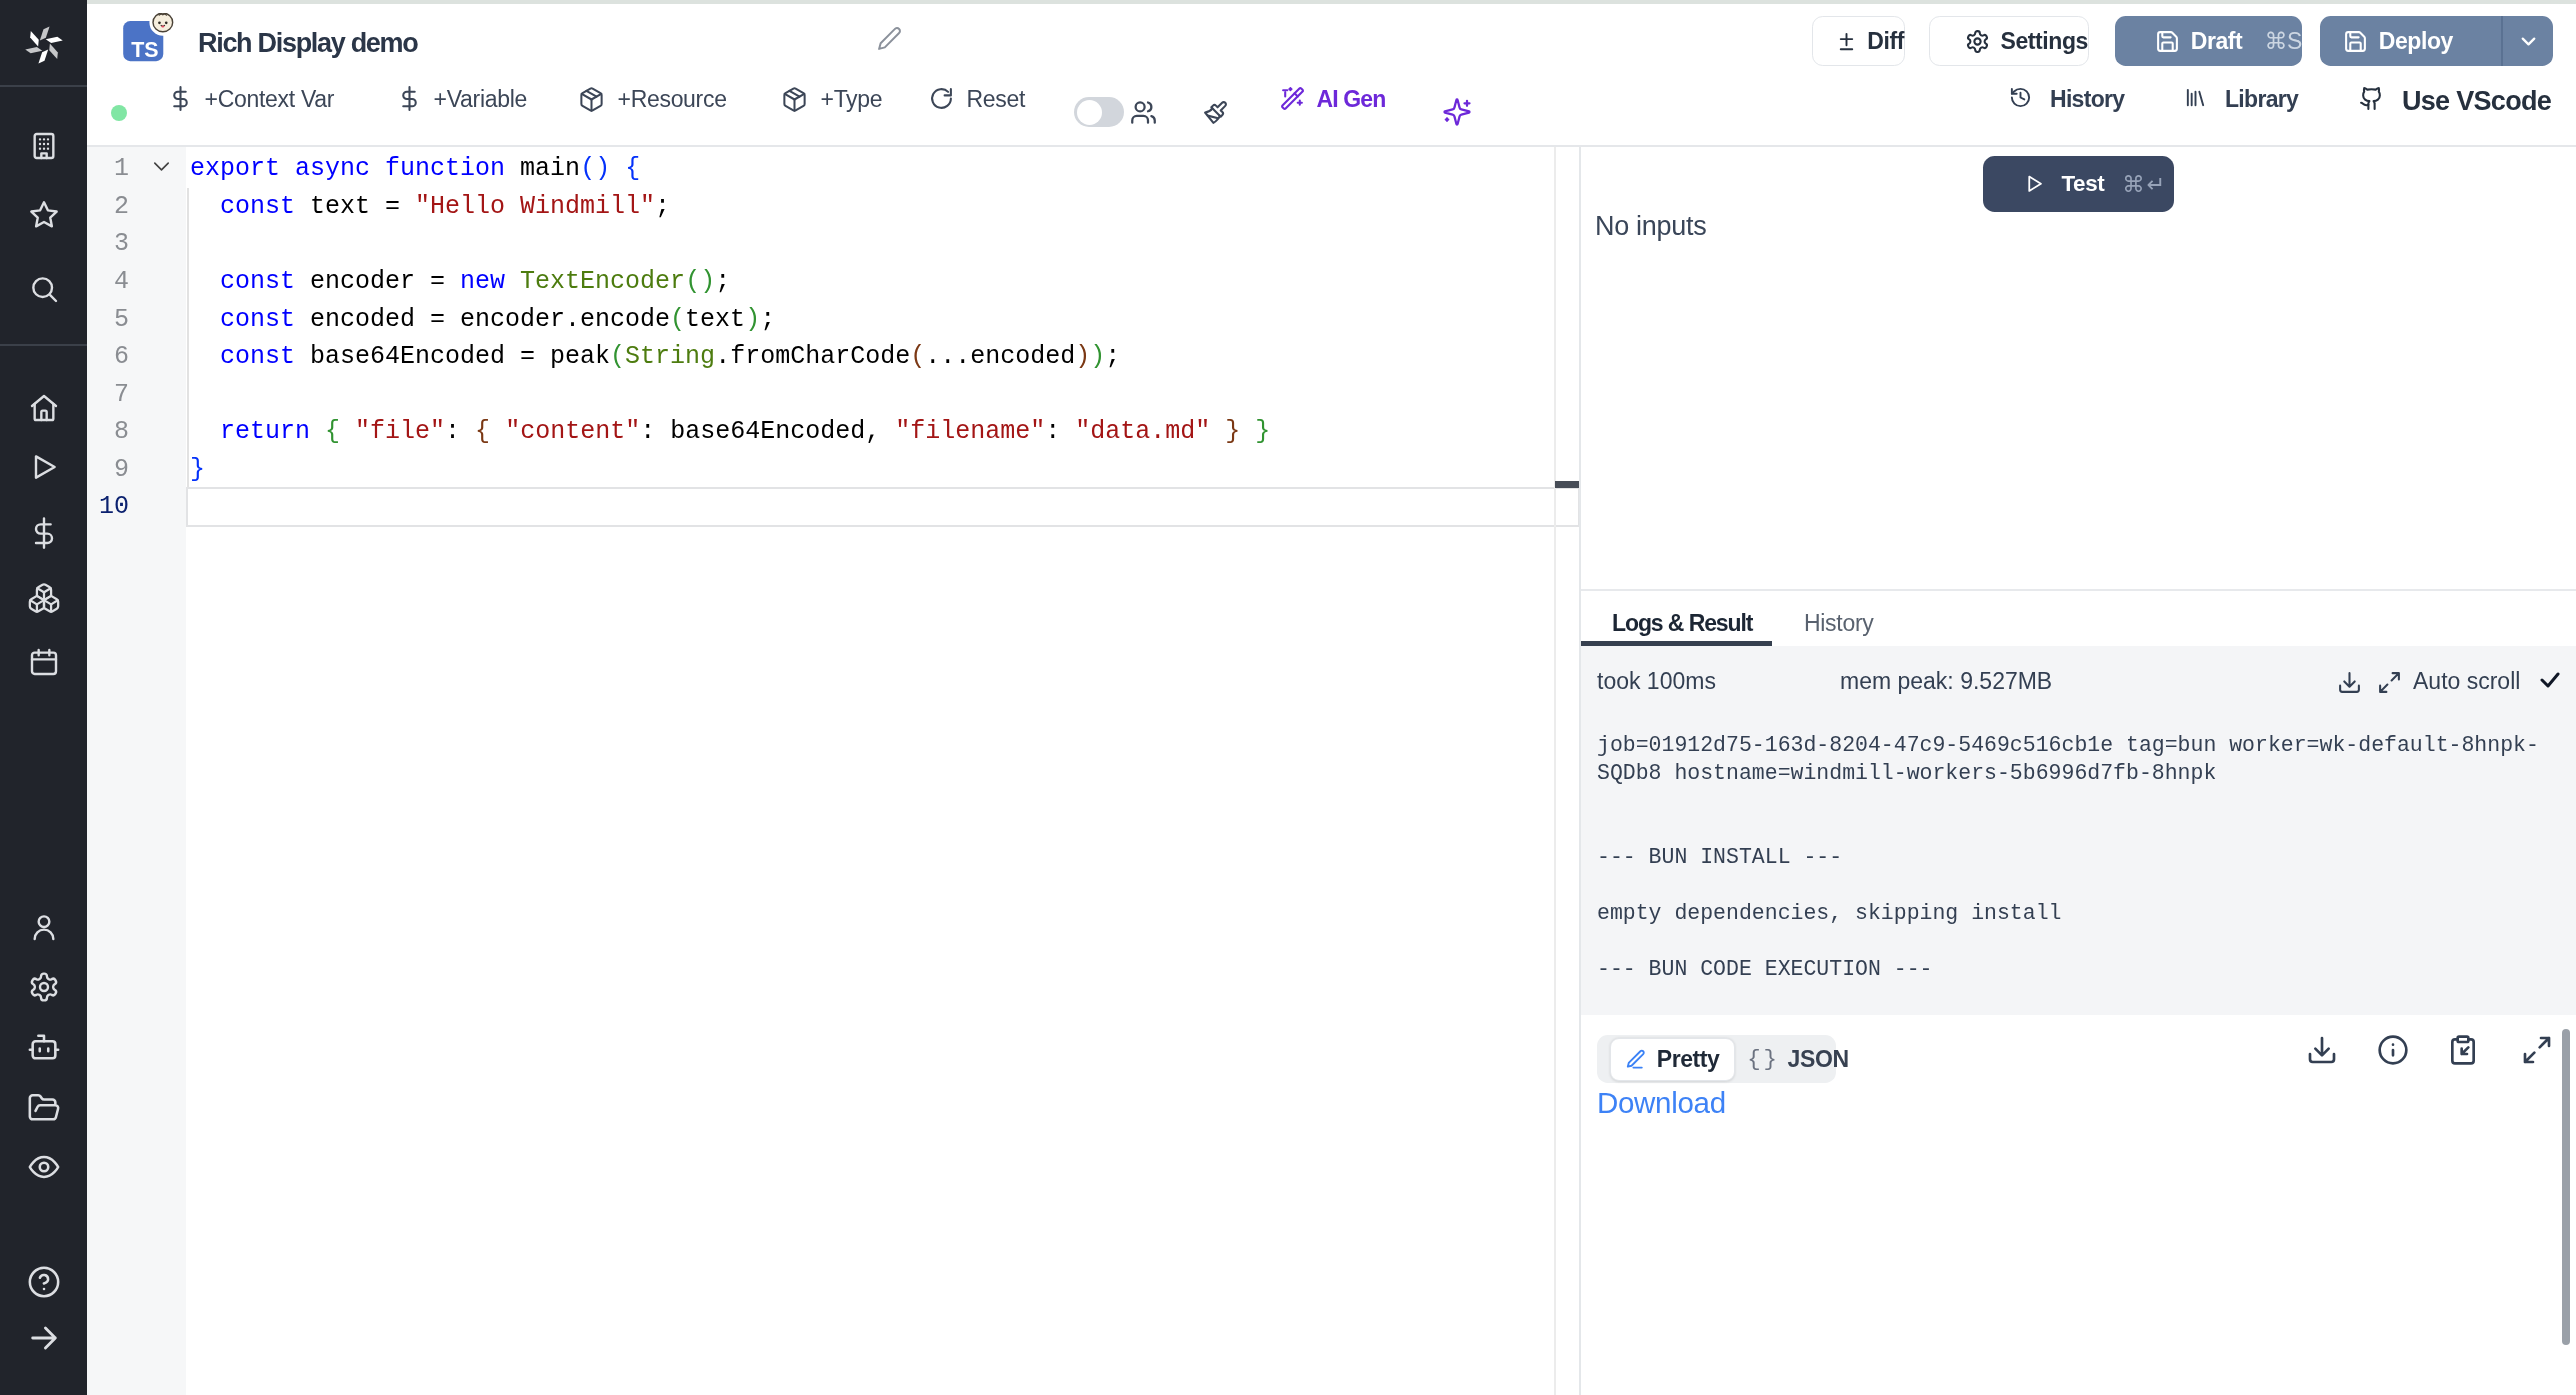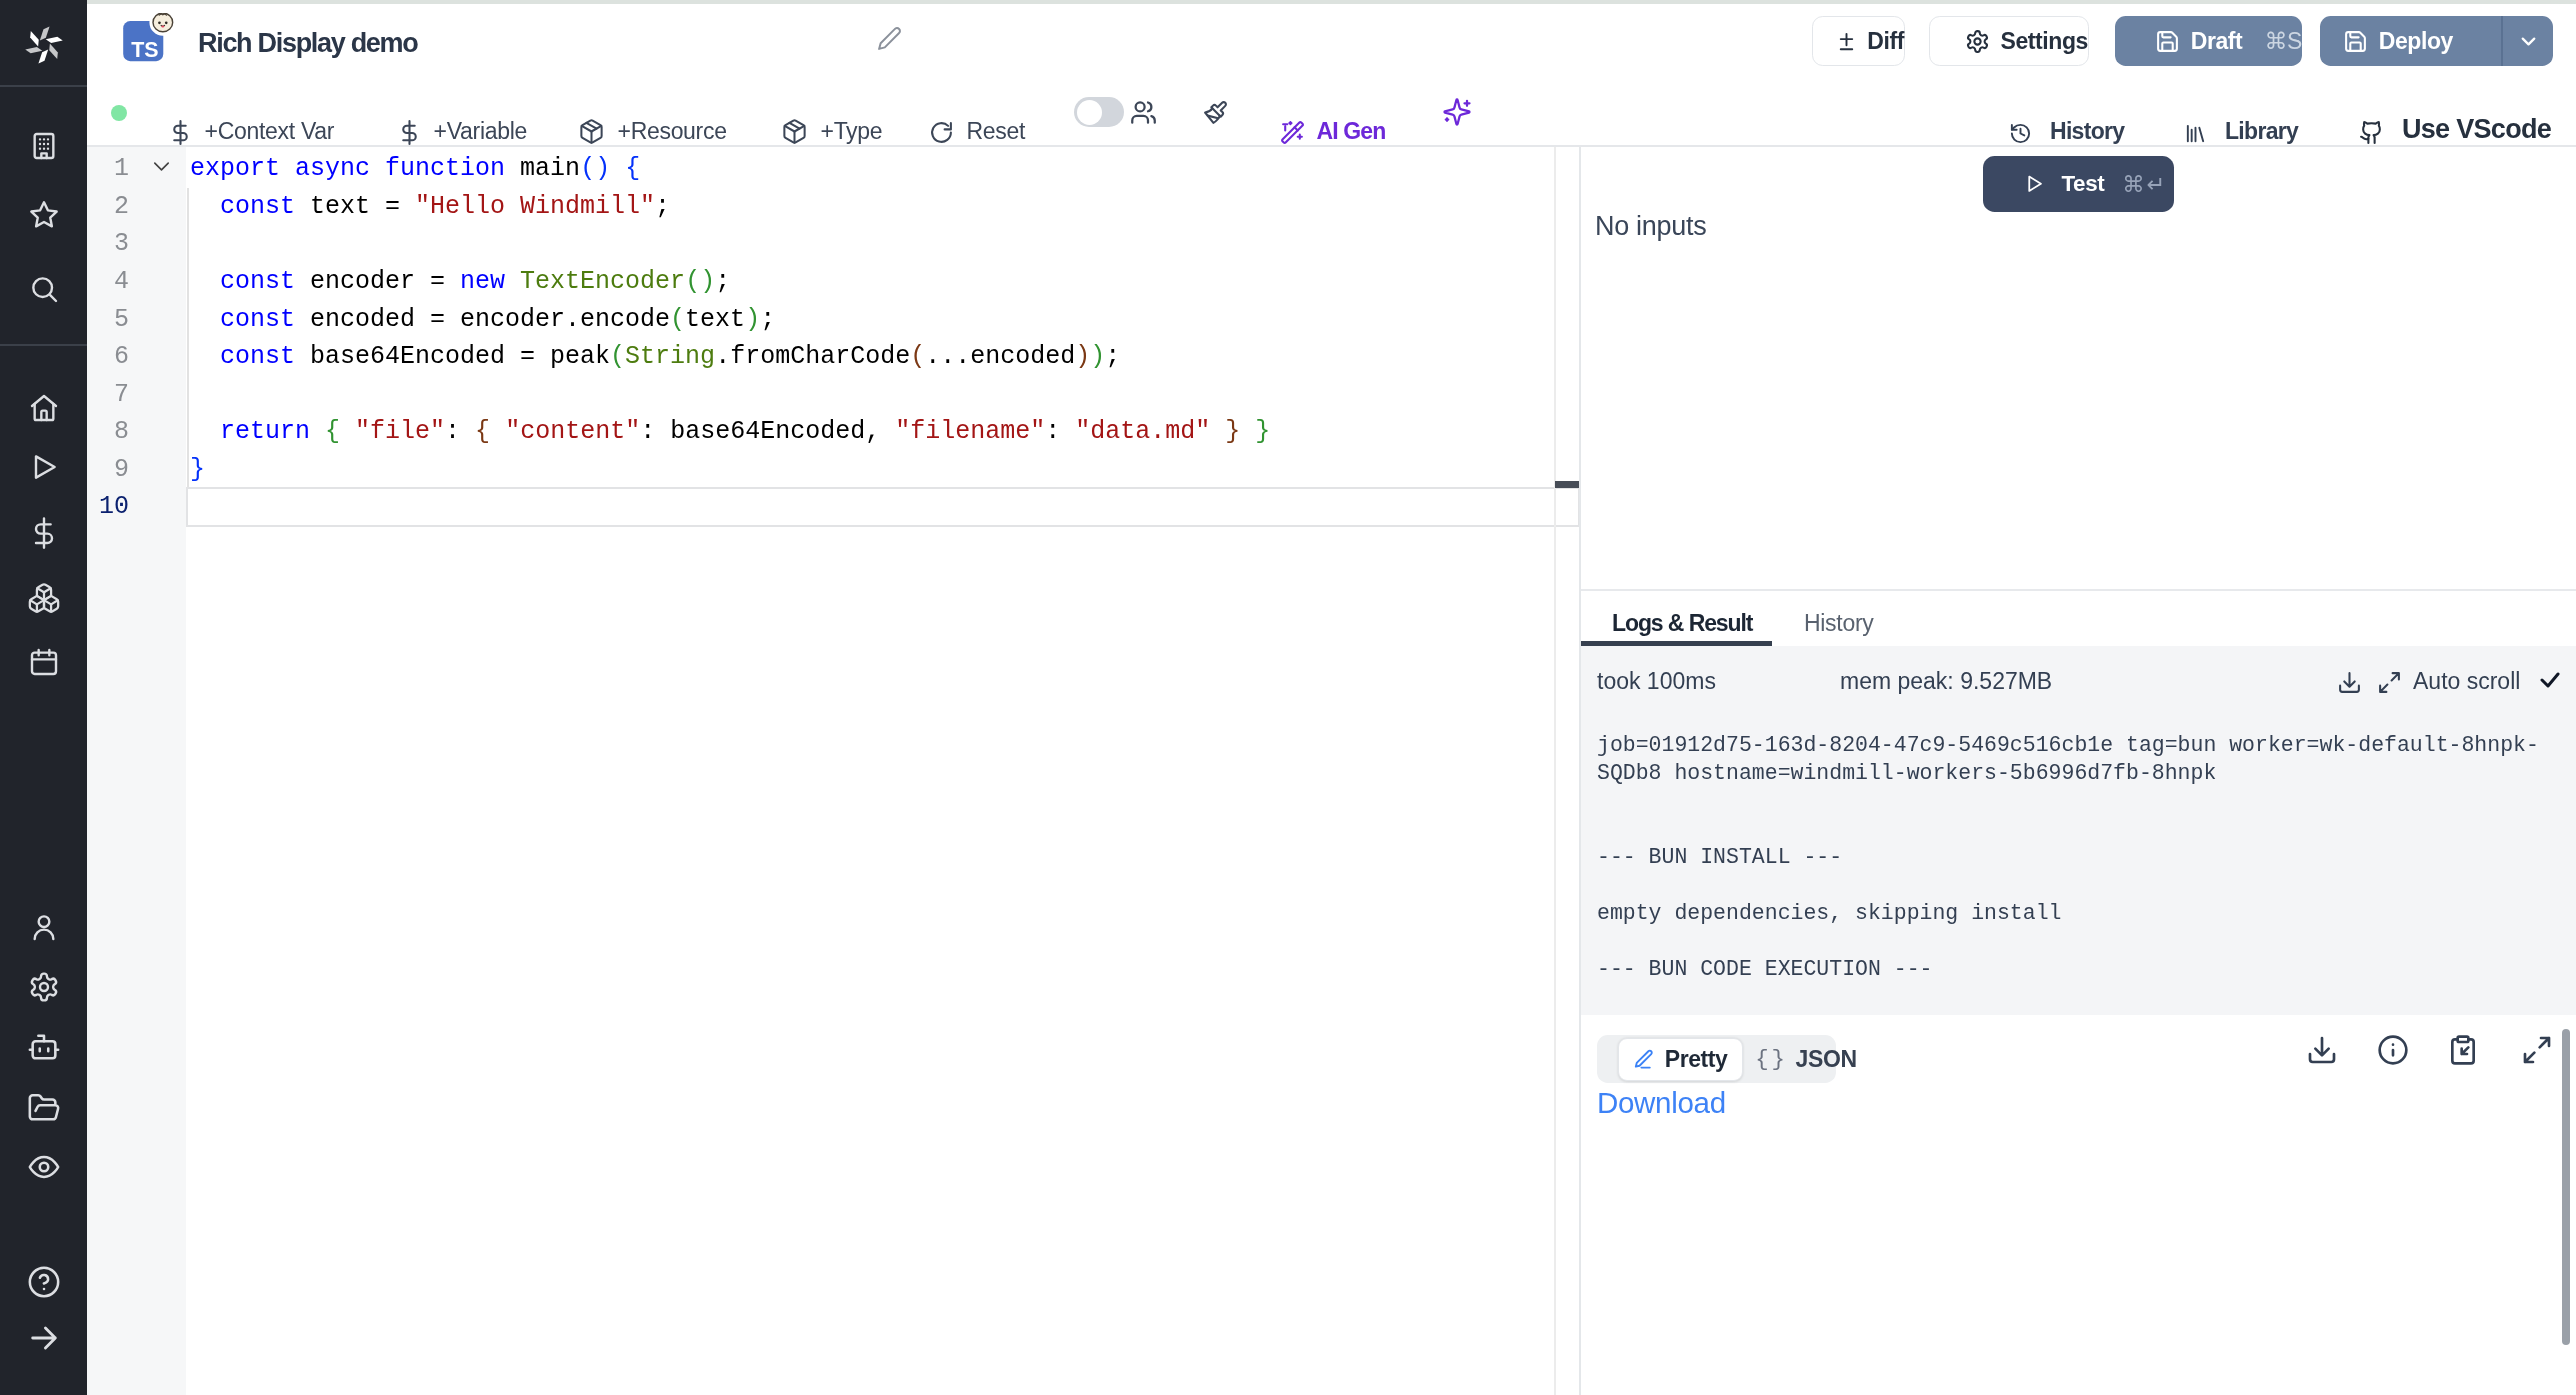--- a/index.html
+++ b/index.html
@@ -5,21 +5,21 @@
 *{margin:0;padding:0;box-sizing:border-box}
 html,body{width:2576px;height:1395px;background:#fff;font-family:"Liberation Sans",sans-serif;overflow:hidden}
 .abs{position:absolute}
 #root{position:relative;width:2576px;height:1395px;background:#fff}
 .mono{font-family:"Liberation Mono",monospace}
 
 .btn{position:absolute;display:flex;align-items:center;justify-content:flex-end;border-radius:10.7px;font-weight:700;font-size:23px;letter-spacing:-0.4px}
 .btn.light{background:#fff;border:1.8px solid #e3e6ea;color:#26303e}
 .btn.slate{background:#6b82a2;color:#fff}
 
-.titem{position:absolute;display:flex;align-items:flex-end;color:#3c4657;font-weight:400;font-size:23px;top:86px;height:59px;letter-spacing:-0.3px}
+.titem{position:absolute;display:flex;align-items:flex-start;color:#3c4657;font-weight:400;font-size:23px;top:86px;height:59px;letter-spacing:-0.3px}
 
 .cl{position:absolute;left:190px;font-size:25px;line-height:38px;white-space:pre;font-family:"Liberation Mono",monospace;color:#000}
 .ln{position:absolute;width:43px;text-align:right;left:86px;font-size:25px;line-height:38px;color:#8a8d92;font-family:"Liberation Mono",monospace}
 .kw{color:#0000ff}.str{color:#a31515}.cls{color:#4d7c0f}.b1{color:#0431fa}.b2{color:#319331}.b3{color:#7b3814}
 .sic{position:absolute;left:50%;transform:translate(-50%,-50%)}
 svg, svg *{stroke-linecap:round;stroke-linejoin:round}
 </style>
 </head>
 <body>
 <div id="root">
@@ -228,21 +228,21 @@
 <pre class="mono abs" style="left:1597px;top:731px;font-size:21.5px;line-height:28px;color:#333f52">job=01912d75-163d-8204-47c9-5469c516cb1e tag=bun worker=wk-default-8hnpk-
 SQDb8 hostname=windmill-workers-5b6996d7fb-8hnpk
 
 
 --- BUN INSTALL ---
 
 empty dependencies, skipping install
 
 --- BUN CODE EXECUTION ---</pre>
 
-<div class="abs" style="left:1597px;top:1035px;width:239px;height:48px;background:#eef0f2;border-radius:10.7px;display:flex;align-items:center;padding:21px">
+<div class="abs" style="left:1597px;top:1035px;width:239px;height:48px;background:#eef0f2;border-radius:10.7px;display:flex;align-items:center;padding:13px">
   <div style="height:43px;background:#fff;border:0.9px solid #e3e6ea;border-radius:9px;display:flex;align-items:center;padding:0 14.3px;gap:9px;box-shadow:0 0.9px 2.7px rgba(0,0,0,0.12)">
     <svg viewBox="0 0 24 24" style="width:22.4px;height:22.4px;stroke:#3b82f6;fill:none;stroke-width:2">
           <path d="M12 20h9" transform="translate(-3,1)"></path>
           <path d="M16.5 3.5a2.1 2.1 0 1 1 3 3L7 19l-4 1 1-4Z"></path>
         </svg>
     <span style="font-size:23px;font-weight:700;color:#1f2937;letter-spacing:-0.4px">Pretty</span>
   </div>
   <div style="display:flex;align-items:center;padding:0 12.5px;gap:8px">
     <span class="mono" style="font-size:22.4px;color:#6b7280;letter-spacing:2.7px">{}</span>
     <span style="font-size:23px;font-weight:700;color:#374151;letter-spacing:-0.4px">JSON</span>

